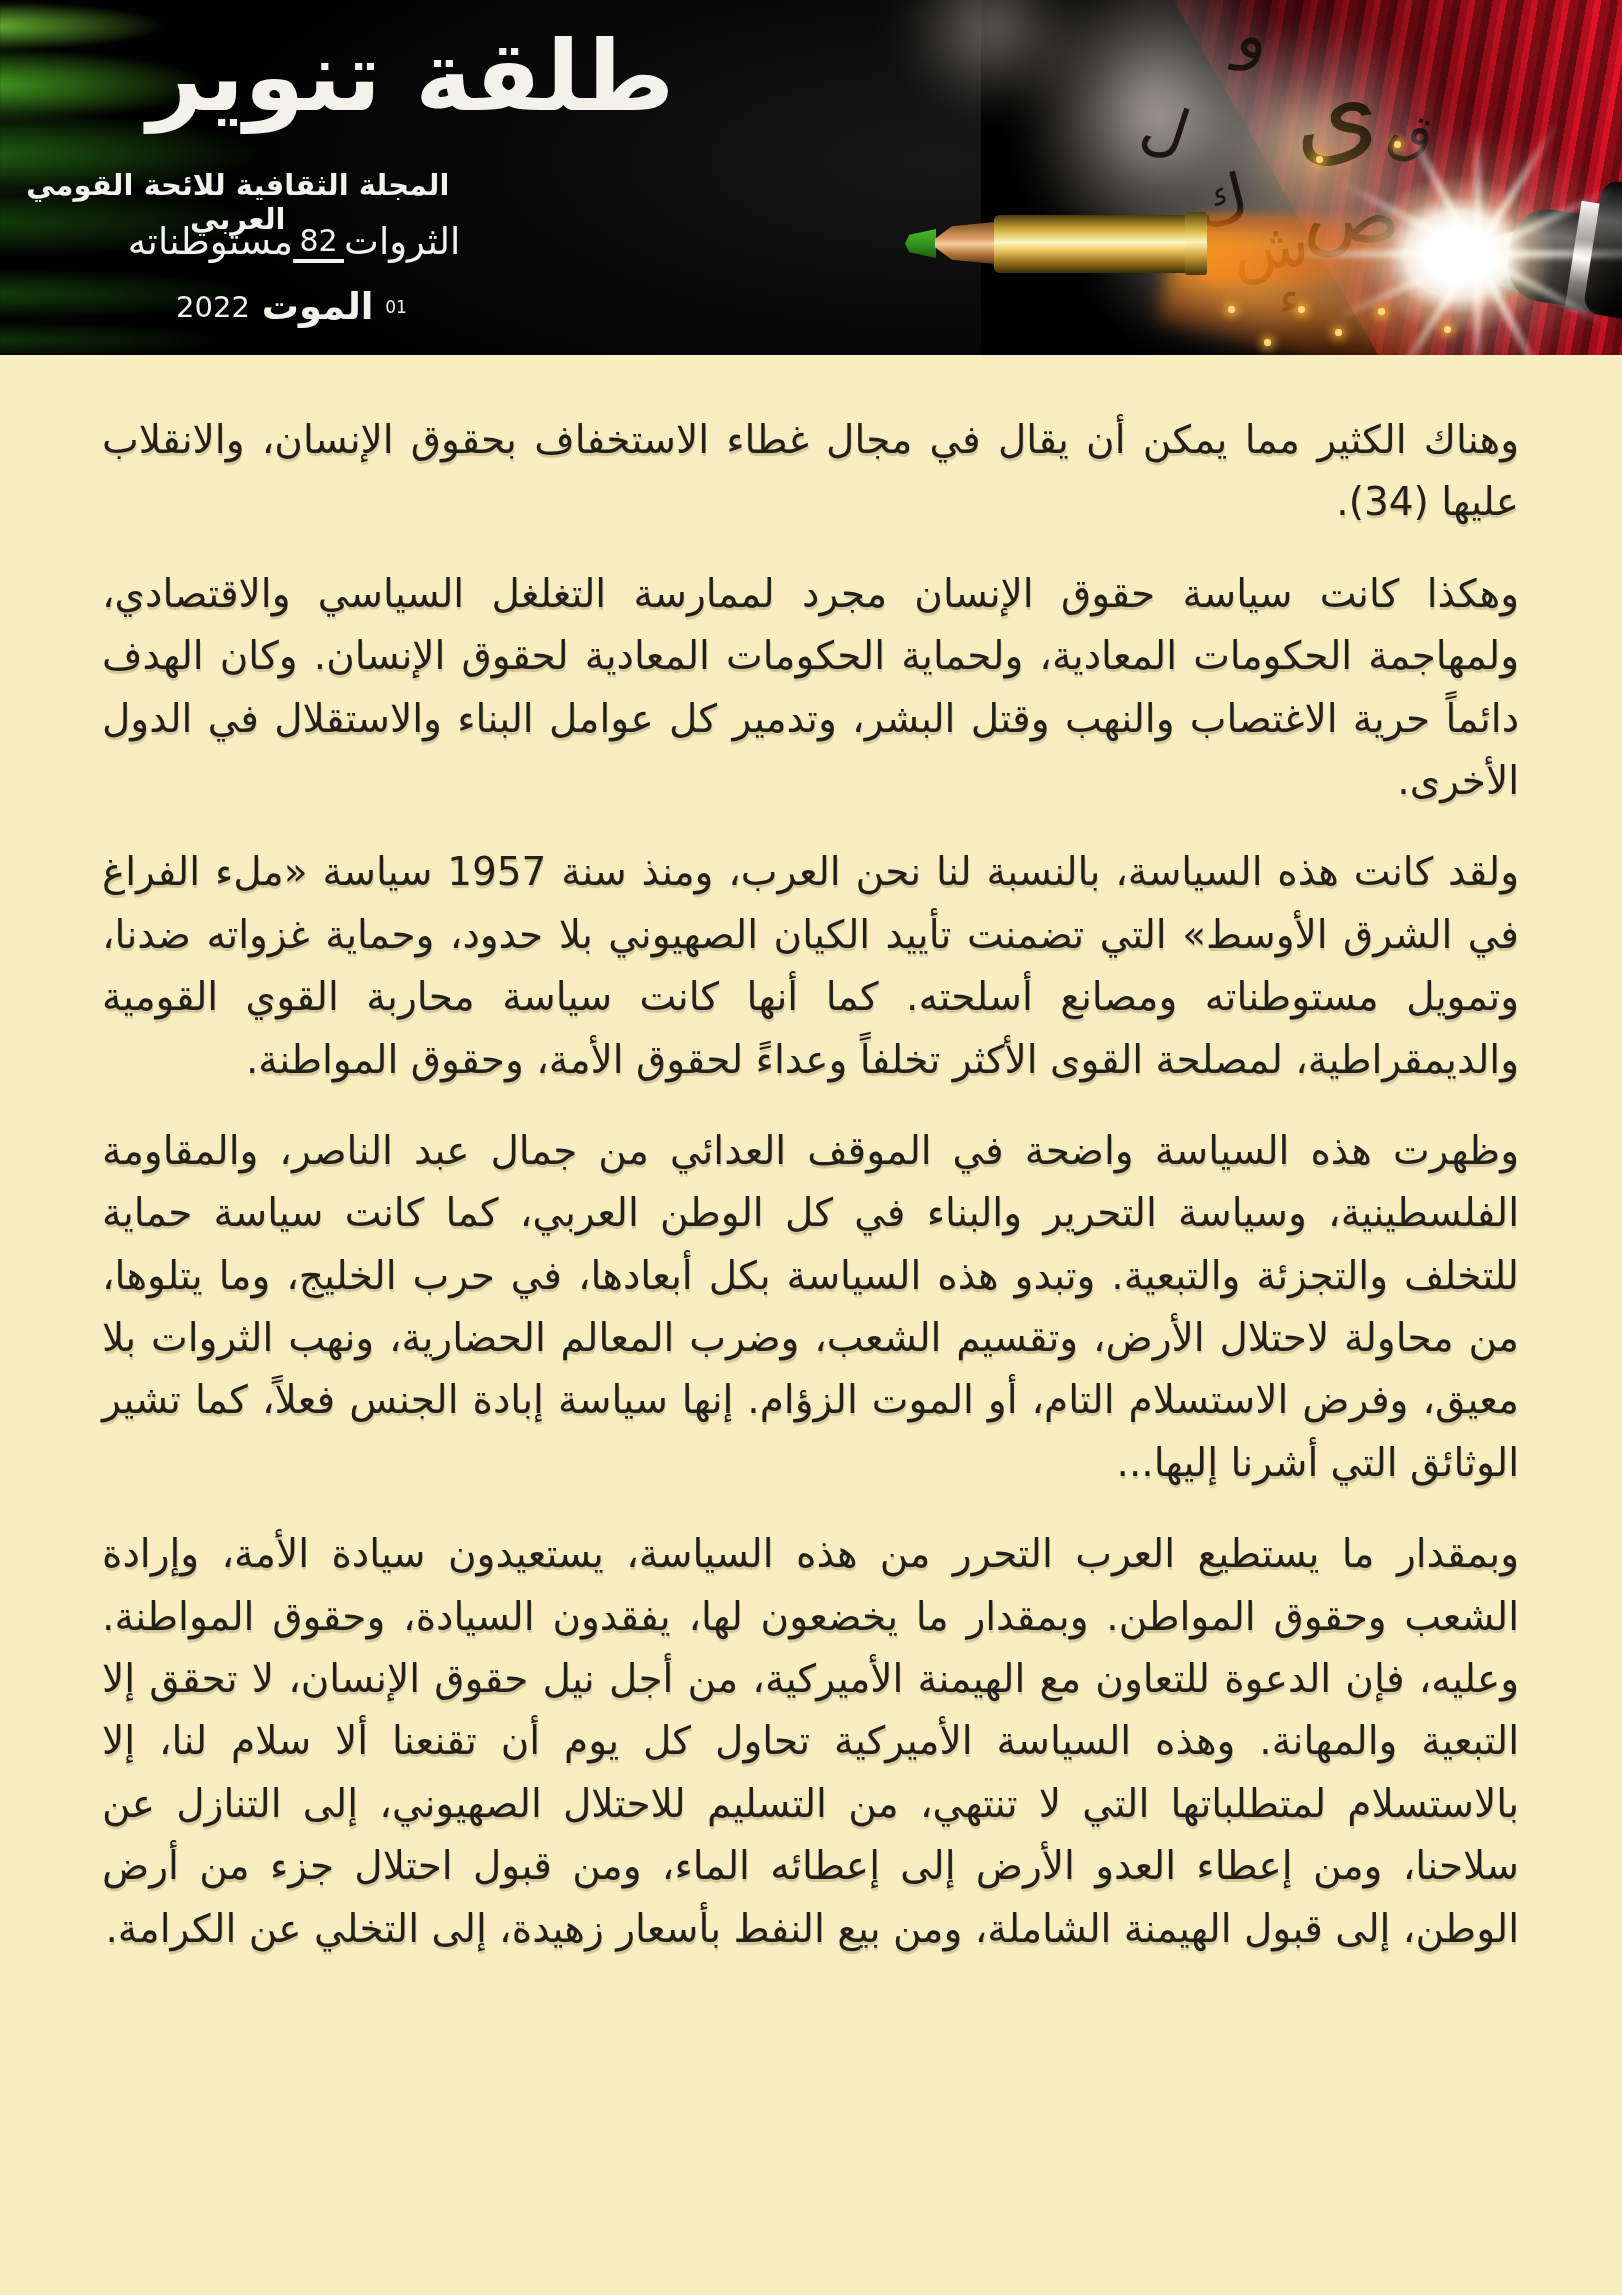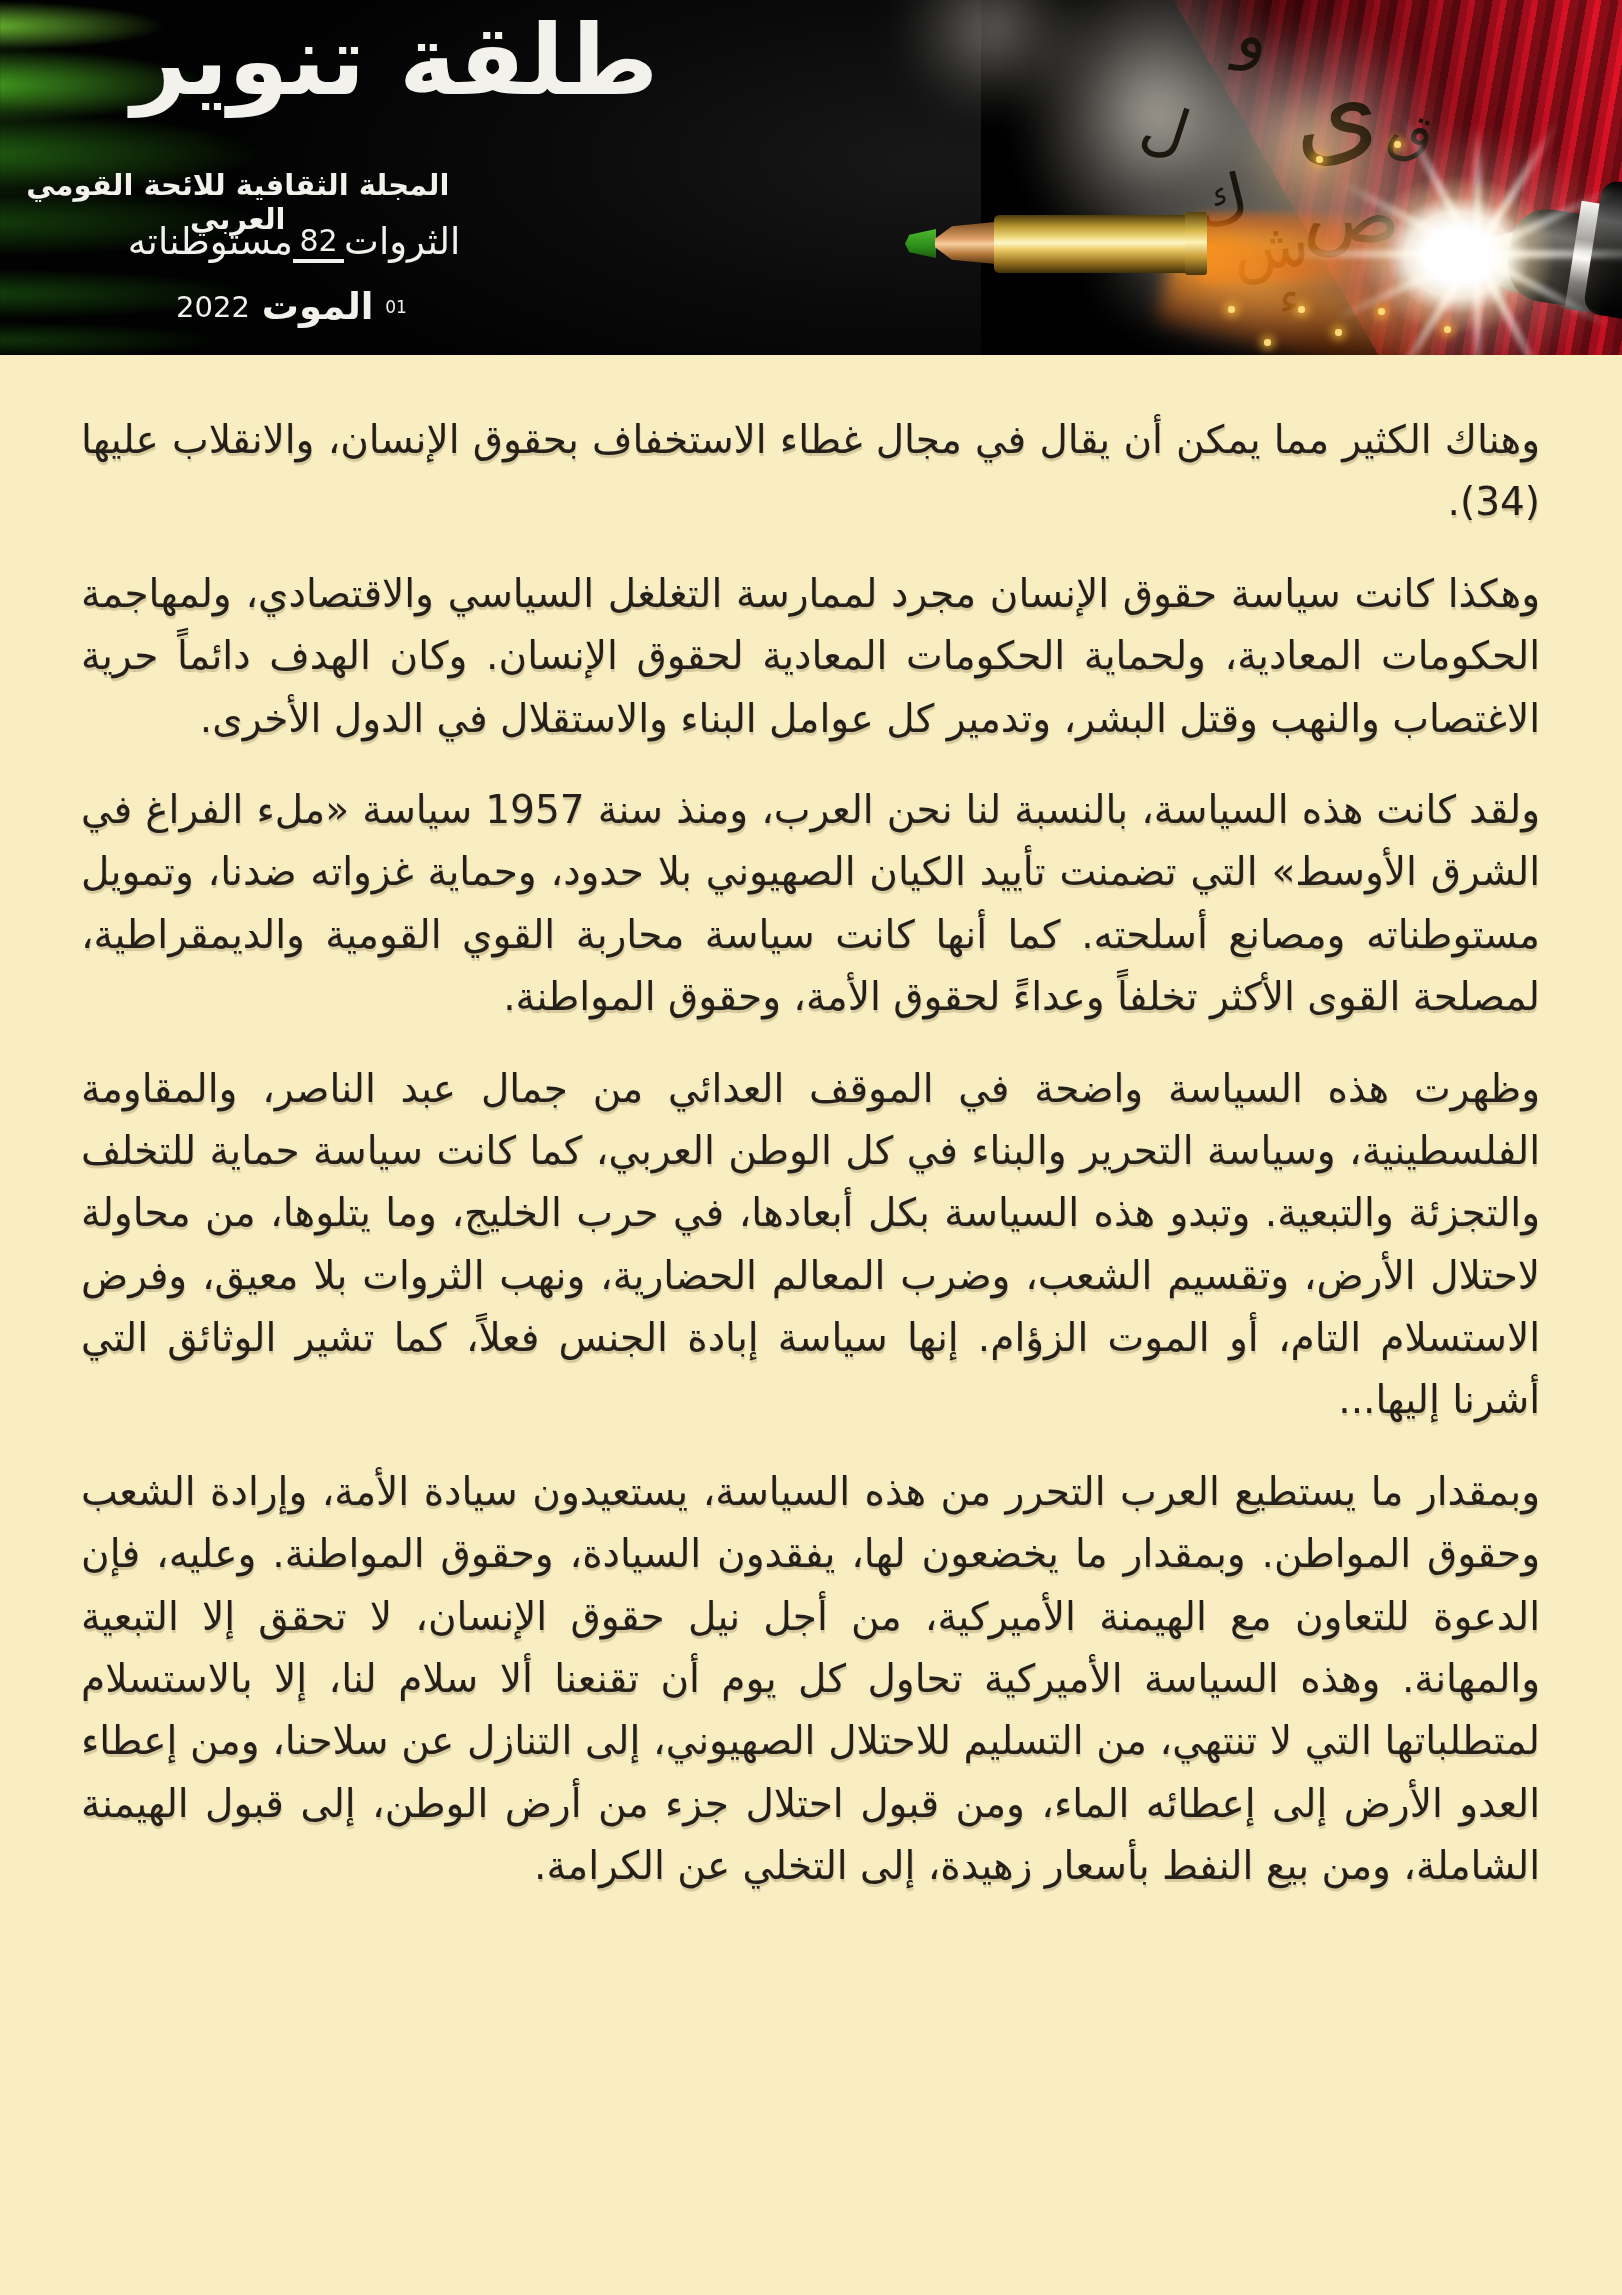--- a/index.html
+++ b/index.html
@@ -109,35 +109,35 @@
   .ray.r6 { transform: rotate(90deg); width: 255px; left: 1351px; }
   .spark { position: absolute; width: 6.5px; height: 6.5px; border-radius: 50%;
     background: #ffd978; box-shadow: 0 0 9.2px 3.3px rgba(255,190,60,.8); }
   .sp1 { left: 1299px; top: 306px; } .sp2 { left: 1336px; top: 329px; }
   .sp3 { left: 1265px; top: 339px; } .sp4 { left: 1379px; top: 308px; }
   .sp5 { left: 1445px; top: 326px; } .sp6 { left: 1229px; top: 306px; }
   .sp7 { left: 1317px; top: 156px; } .sp8 { left: 1395px; top: 141px; }
 
   
   .masthead { position: absolute; inset: 0; color: #F2F1EC; }
-  .mag-title { position: absolute; left: 85px; top: 7.9px; width: 622px; margin: 0;
+  .mag-title { position: absolute; left: 85px; top: 7.9px; width: 622px; margin: 16px;
     text-align: center; font-size: 97px; font-weight: bold; line-height: 1.1; }
   .mag-subtitle { position: absolute; left: 9.8px; top: 168px; width: 458px;
     text-align: center; font-size: 29px; font-weight: bold; }
   .issue-line { position: absolute; left: 92px; top: 222px; width: 406px;
     display: flex; justify-content: center; align-items: flex-end; font-size: 37px; line-height: 1.1; }
   .issue-num { font-size: 30px; line-height: 1; padding: 0 6.5px 2.6px; border-bottom: 4.6px solid #F2F1EC; }
   .date-line { position: absolute; left: 92px; top: 285px; width: 366px;
     display: flex; justify-content: center; align-items: center; gap: 11.8px; }
   .d-day { font-size: 17px; } .d-month { font-size: 37px; font-weight: bold; } .d-year { font-size: 29px; margin-left: 35px; }
 
   
   .article {
     position: absolute; top: 355px; left: 0; right: 0;
-    padding: 54px 82px 0;
+    padding: 54px 103px 0;
     color: #241F18;
     font-size: 39px; line-height: 1.6;
     text-align: justify;
   }
   .article p { margin: 0 0 29px; text-shadow: 0.7px 2.6px 0.7px rgba(90,72,38,.22); }
 
   .page-number { position: absolute; bottom: 30px; left: 0; right: 0;
     text-align: center; font-family: "DejaVu Serif", serif; font-size: 41px; color: #241F18; }
 </style>
 </head>

